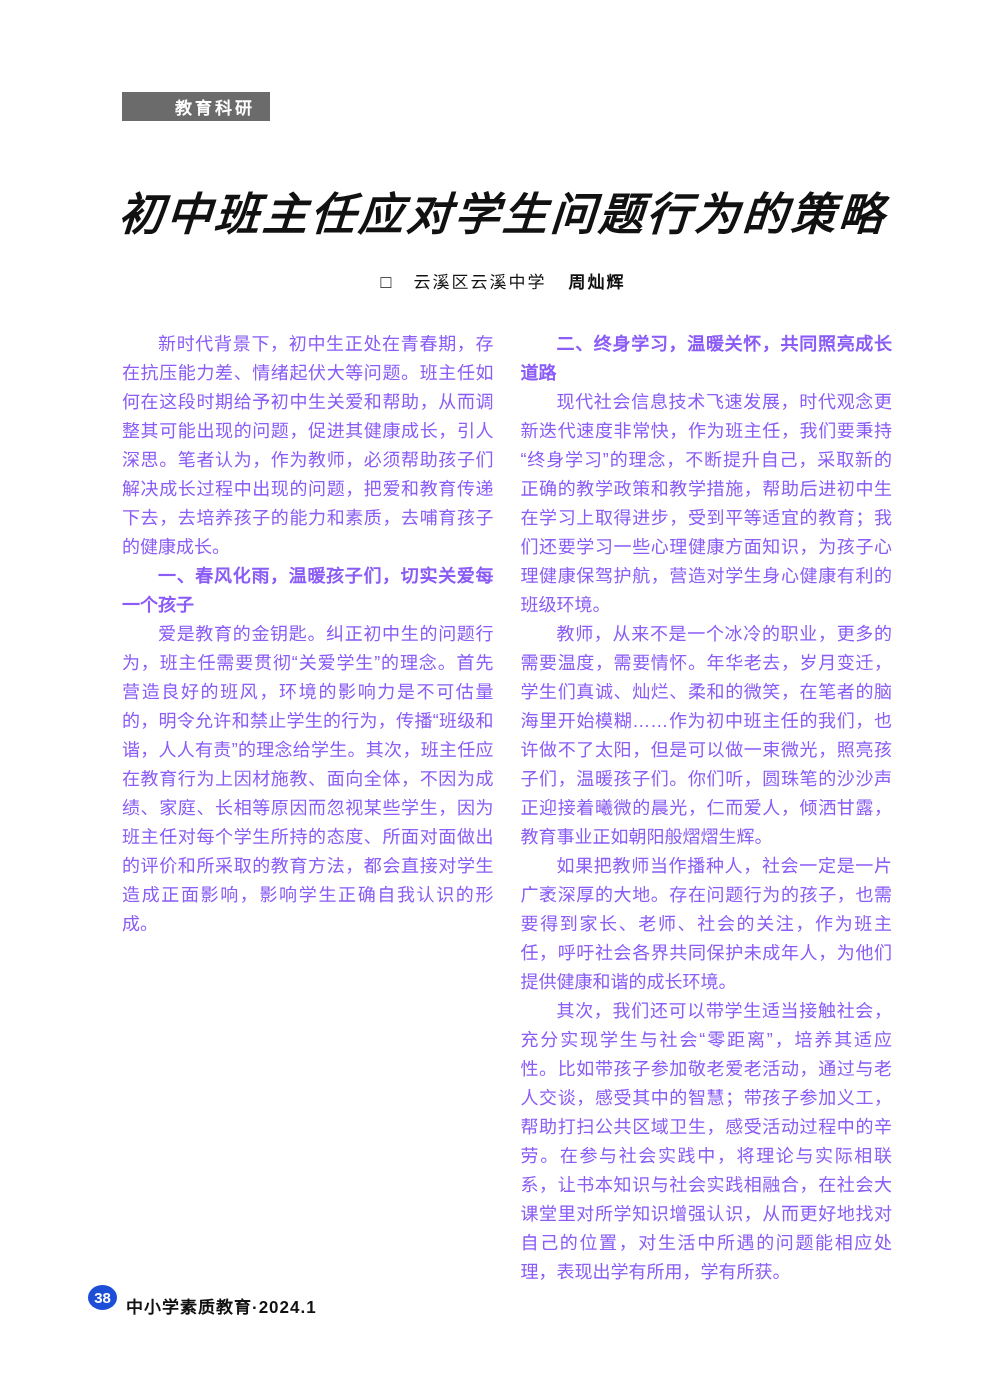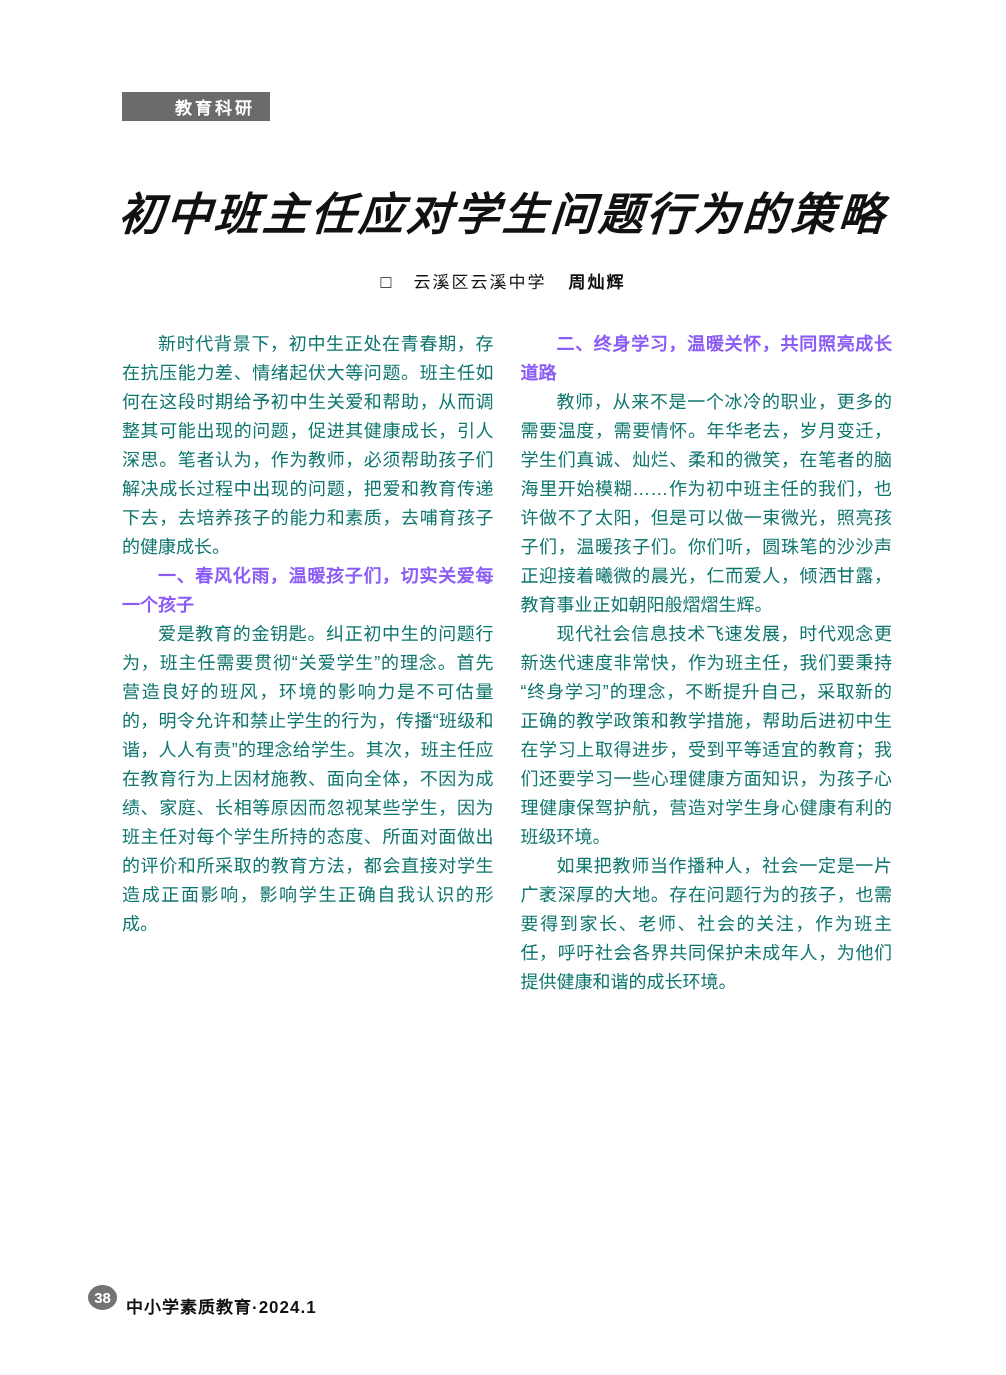--- a/index.html
+++ b/index.html
@@ -63,35 +63,35 @@
     width: 770px;
     display: flex;
     gap: 27px;
   }
   .col { flex: 1; min-width: 0; }
   .para, .subhead {
     font-size: 18px;
     line-height: 29px;
     text-align: justify;
     text-indent: 2em;
-    color: #0f766e;
+    color: #8b5cf6;
   }
   .subhead { font-weight: bold; color: #8b5cf6; }
   .footer {
     position: absolute;
     left: 88px;
     top: 1277px;
     display: flex;
     align-items: center;
     gap: 9px;
   }
   .pagenum {
     width: 29px;
     height: 25px;
-    background: #737373;
+    background: #1d4ed8;
     border-radius: 50%;
     color: #ffffff;
     font-size: 15px;
     font-weight: bold;
     display: flex;
     align-items: center;
     justify-content: center;
   }
   .journal {
     font-size: 17px;
@@ -117,23 +117,24 @@
   </div>
 
   <div class="columns">
     <div class="col">
       <p class="para">新时代背景下，初中生正处在青春期，存在抗压能力差、情绪起伏大等问题。班主任如何在这段时期给予初中生关爱和帮助，从而调整其可能出现的问题，促进其健康成长，引人深思。笔者认为，作为教师，必须帮助孩子们解决成长过程中出现的问题，把爱和教育传递下去，去培养孩子的能力和素质，去哺育孩子的健康成长。</p>
       <p class="subhead">一、春风化雨，温暖孩子们，切实关爱每一个孩子</p>
       <p class="para">爱是教育的金钥匙。纠正初中生的问题行为，班主任需要贯彻“关爱学生”的理念。首先营造良好的班风，环境的影响力是不可估量的，明令允许和禁止学生的行为，传播“班级和谐，人人有责”的理念给学生。其次，班主任应在教育行为上因材施教、面向全体，不因为成绩、家庭、长相等原因而忽视某些学生，因为班主任对每个学生所持的态度、所面对面做出的评价和所采取的教育方法，都会直接对学生造成正面影响，影响学生正确自我认识的形成。</p>
     </div>
     <div class="col">
       <p class="subhead">二、终身学习，温暖关怀，共同照亮成长道路</p>
+      <p class="para">现代社会信息技术飞速发展，时代观念更新迭代速度非常快，作为班主任，我们要秉持“终身学习”的理念，不断提升自己，采取新的正确的教学政策和教学措施，帮助后进初中生在学习上取得进步，受到平等适宜的教育；我们还要学习一些心理健康方面知识，为孩子心理健康保驾护航，营造对学生身心健康有利的班级环境。</p>
       <p class="para">教师，从来不是一个冰冷的职业，更多的需要温度，需要情怀。年华老去，岁月变迁，学生们真诚、灿烂、柔和的微笑，在笔者的脑海里开始模糊……作为初中班主任的我们，也许做不了太阳，但是可以做一束微光，照亮孩子们，温暖孩子们。你们听，圆珠笔的沙沙声正迎接着曦微的晨光，仁而爱人，倾洒甘露，教育事业正如朝阳般熠熠生辉。</p>
-      <p class="para">现代社会信息技术飞速发展，时代观念更新迭代速度非常快，作为班主任，我们要秉持“终身学习”的理念，不断提升自己，采取新的正确的教学政策和教学措施，帮助后进初中生在学习上取得进步，受到平等适宜的教育；我们还要学习一些心理健康方面知识，为孩子心理健康保驾护航，营造对学生身心健康有利的班级环境。</p>
       <p class="para">如果把教师当作播种人，社会一定是一片广袤深厚的大地。存在问题行为的孩子，也需要得到家长、老师、社会的关注，作为班主任，呼吁社会各界共同保护未成年人，为他们提供健康和谐的成长环境。</p>
+      <p class="para">其次，我们还可以带学生适当接触社会，充分实现学生与社会“零距离”，培养其适应性。比如带孩子参加敬老爱老活动，通过与老人交谈，感受其中的智慧；带孩子参加义工，帮助打扫公共区域卫生，感受活动过程中的辛劳。在参与社会实践中，将理论与实际相联系，让书本知识与社会实践相融合，在社会大课堂里对所学知识增强认识，从而更好地找对自己的位置，对生活中所遇的问题能相应处理，表现出学有所用，学有所获。</p>
     </div>
   </div>
 
   <div class="footer">
     <span class="pagenum">38</span>
     <span class="journal">中小学素质教育·2024.1</span>
   </div>
 
 </div>
 

